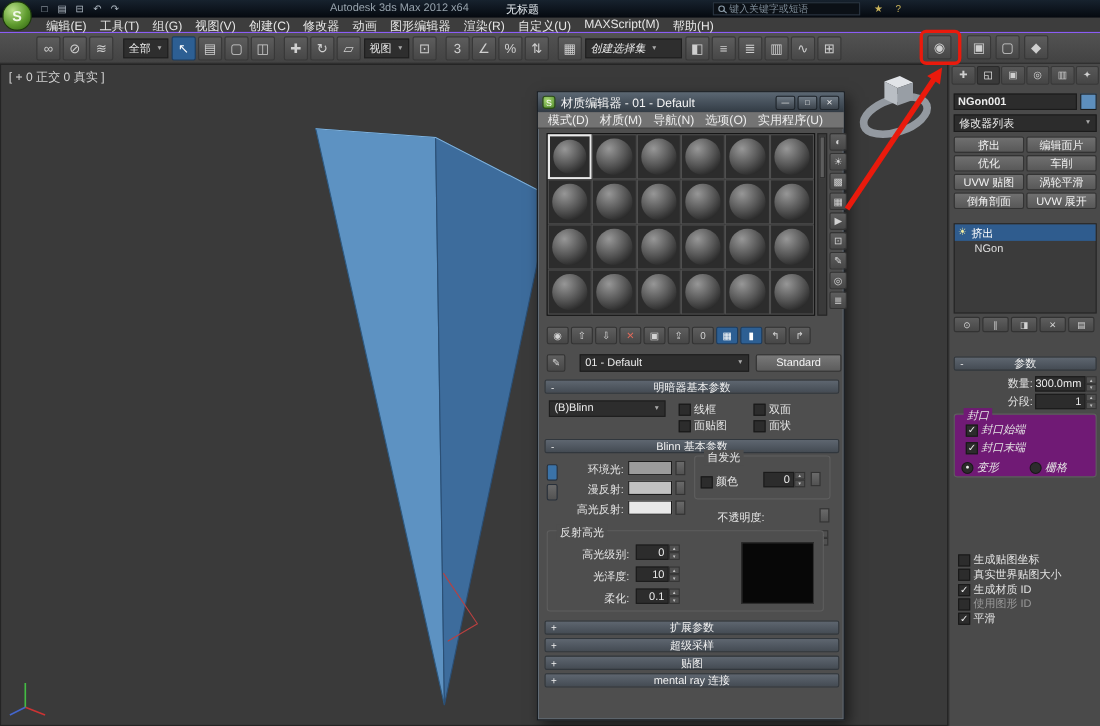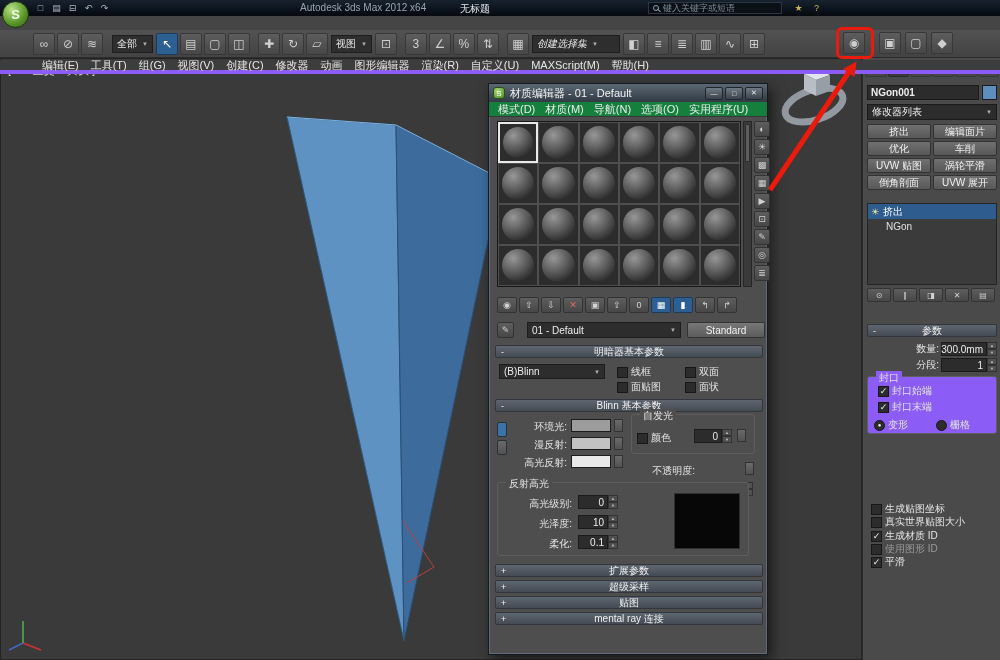--- a/index.html
+++ b/index.html
@@ -21,21 +21,21 @@
   .searchbox { position:absolute; left:648px; top:2px; width:134px; height:12px; background:#0b1016;
     border:1px solid #2b3642; display:flex; align-items:center; gap:4px; padding:0 4px; }
   .mag { width:6px; height:6px; border:1px solid #8fa0ae; border-radius:50%; position:relative; flex:0 0 auto; }
   .mag::after { content:""; position:absolute; width:4px; height:1px; background:#8fa0ae; right:-3px; bottom:-1px; transform:rotate(40deg); }
   .ph { font-size:9px; color:#7d8b97; white-space:nowrap; }
   .infoicons { position:absolute; left:792px; top:2px; display:flex; gap:5px; }
   .infoicons .qab { color:#c9b35a; }
 
   
   .menubar { position:absolute; left:0; top:16px; width:1000px; height:14px; background:#3d3d3d;
-    border-bottom:4px solid #8b5cf6; display:flex; align-items:center; padding-left:36px; z-index:25;margin-top:44px; }
+    border-bottom:1px solid #8b5cf6; display:flex; align-items:flex-start; padding-left:36px; z-index:25; }
   .menubar span { padding:0 6px; font-size:11px; color:#e6e6e6; white-space:nowrap; }
 
   
   .toolbar { position:absolute; left:0; top:30px; width:1000px; height:28px;
     background:linear-gradient(#525252,#434343); border-bottom:1px solid #2c2c2c;
     display:flex; align-items:center; padding-left:32px; z-index:20; }
   .tbtn { width:22px; height:22px; margin:0 1px; flex:0 0 auto; border:1px solid #383838; border-radius:2px;
     background:linear-gradient(#5d5d5d,#474747); color:#cfcfcf; font-size:12px;
     display:flex; align-items:center; justify-content:center; }
   .tbtn.active { background:#2d5f93; border-color:#1c3c5f; color:#fff; }
@@ -60,21 +60,21 @@
   .mdialog { position:absolute; left:488px; top:83px; width:280px; height:572px; background:#4e4e4e;
     border:1px solid #141a20; box-shadow:0 0 0 1px #626c76 inset, 4px 5px 12px rgba(0,0,0,.55); z-index:20; }
   .mtitle { height:18px; background:linear-gradient(#5b6773,#323b44); display:flex; align-items:center;
     padding:0 4px; color:#f3f3f3; font-size:11px; }
   .ticon { width:12px; height:12px; border-radius:3px; margin-right:5px; flex:0 0 auto;
     background:radial-gradient(circle at 35% 30%, #a8d973, #4f8a2a); border:1px solid #2c4f14;
     font-size:8px; color:#fff; display:flex; align-items:center; justify-content:center; }
   .wbtns { margin-left:auto; display:flex; gap:2px; }
   .wbtn { width:18px; height:13px; background:linear-gradient(#6e7984,#3b434b); border:1px solid #1f252b;
     border-radius:2px; color:#e9e9e9; font-size:7px; display:flex; align-items:center; justify-content:center; }
-  .mmenu { height:15px; display:flex; align-items:center; padding:0 4px; background:#15803d; border-bottom:1px solid #383838; }
+  .mmenu { height:15px; display:flex; align-items:center; padding:0 4px; background:#737373; border-bottom:1px solid #383838; }
   .mmenu span { padding:0 5px; font-size:11px; color:#ececec; white-space:nowrap; }
   .slots { position:absolute; left:8px; top:37px; width:244px; height:166px; background:#1f1f1f;
     border:1px solid #161616; display:grid; grid-template-columns:repeat(6,1fr); grid-template-rows:repeat(4,1fr); }
   .slot { border:1px solid #4e4e4e; background:#2c2c2c; position:relative; }
   .slot::after { content:""; position:absolute; inset:3px; border-radius:50%;
     background:radial-gradient(circle at 35% 28%, #979797, #565656 48%, #1d1d1d 88%); }
   .slot.sel { border:2px solid #e9e9e9; }
   .mscroll { position:absolute; left:254px; top:37px; width:9px; height:166px; background:#3a3a3a; border:1px solid #262626; }
   .mthumb { position:absolute; left:1px; top:2px; width:5px; height:38px; background:#5d5d5d; border:1px solid #2e2e2e; }
   .vtools { position:absolute; left:265px; top:37px; display:flex; flex-direction:column; gap:2px; }
@@ -112,21 +112,21 @@
   .lockb.on { background:#3b73a8; }
   .spin { display:flex; align-items:center; }
   .spinv { height:14px; background:#2c2c2c; border:1px solid #1b1b1b; color:#ececec; font-size:10px;
     display:flex; align-items:center; justify-content:flex-end; padding:0 3px; }
   .sbtns { width:10px; display:flex; flex-direction:column; }
   .sb { height:7px; background:#505050; border:1px solid #333; color:#c4c4c4; font-size:4px;
     display:flex; align-items:center; justify-content:center; }
   .group { position:absolute; border:1px solid #5e5e5e; border-radius:3px; }
   .glabel { position:absolute; top:-6px; left:8px; padding:0 3px; font-size:10px; color:#e4e4e4; }
   .g-m { background:#4e4e4e; }
-  .g-c { background:#8b5cf6; }
+  .g-c { background:#701a75;font-style:italic; }
   .preview { position:absolute; left:176px; top:10px; width:66px; height:56px; background:#070707; border:1px solid #303030; }
 
   
   .cpanel { position:absolute; left:862px; top:58px; width:138px; height:602px; background:#4a4a4a;
     border-left:1px solid #2c2c2c; z-index:10; font-size:10px; }
   .ctabs { position:absolute; left:2px; top:2px; width:134px; height:17px; display:flex; gap:1px; }
   .ctab { flex:1; border:1px solid #383838; border-radius:2px; background:linear-gradient(#585858,#464646);
     color:#cfcfcf; font-size:9px; display:flex; align-items:center; justify-content:center; }
   .ctab.active { background:#3a3a3a; border-color:#2a2a2a; color:#fff; }
   .cname { position:absolute; left:4px; top:27px; width:130px; height:15px; display:flex; gap:3px;font-weight:bold; }

